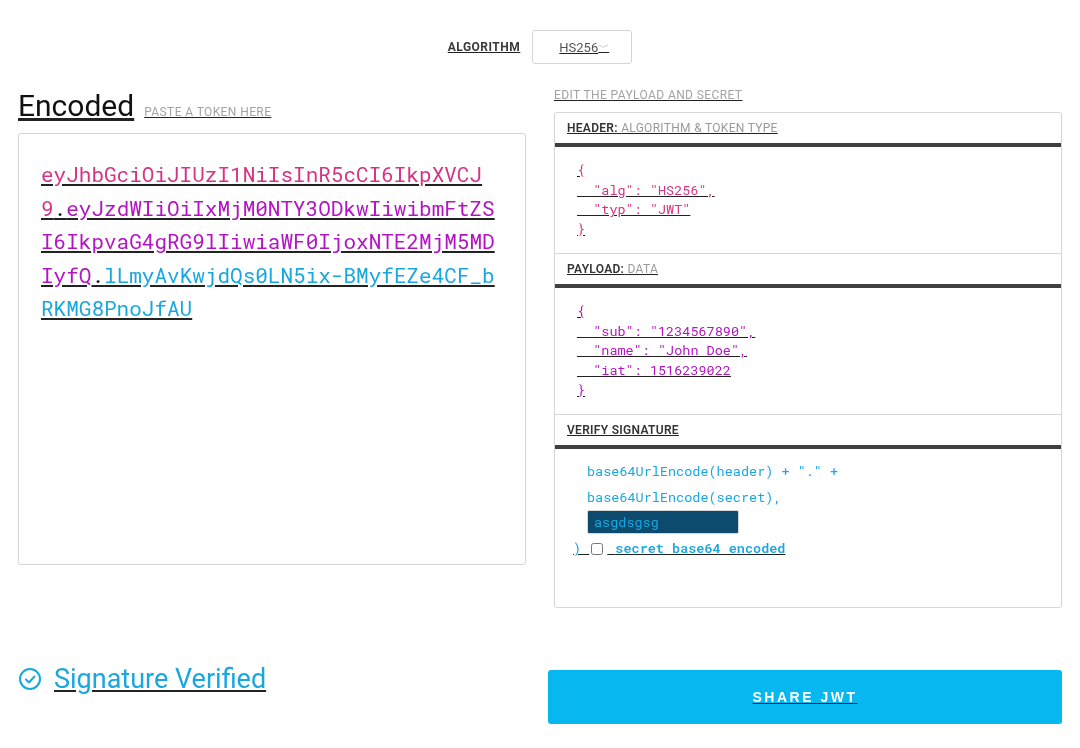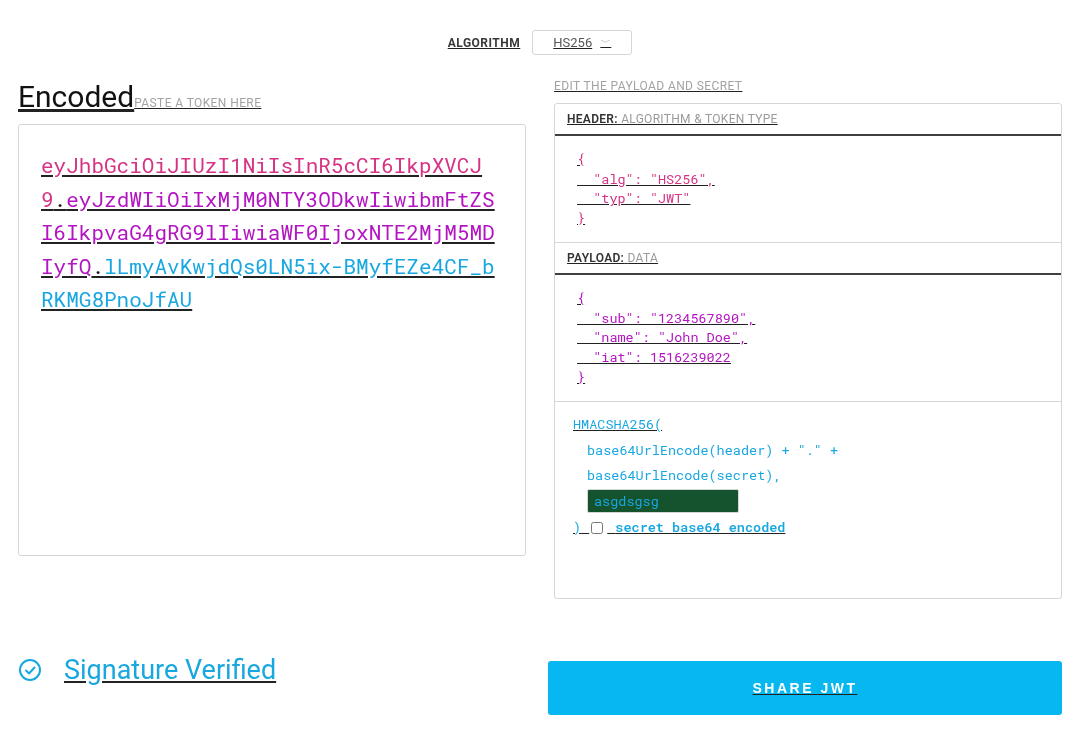--- a/index.html
+++ b/index.html
@@ -14,30 +14,30 @@
   .algo-row {
     display: flex; align-items: center; justify-content: center;
     gap: 12px;
     padding: 30px 0 24px;
   }
   .algo-label {
     font-size: 12px; font-weight: 700; letter-spacing: 0.5px; color: #3a3a3a;
   }
   .algo-select {
     display: flex; align-items: center; justify-content: space-between;
-    width: 100px; height: 25px;
+    width: 100px; height: 34px;
     border: 1px solid #d6d6d6; border-radius: 3px;
-    padding: 0 20px;
+    padding: 0 26px;
     font-size: 13px; color: #555; background: #fff;
   }
   .algo-select .chev { font-size: 11px; color: #b0b0b0; }
 
   .columns { display: flex; gap: 28px; }
   .col { flex: 1 1 0; min-width: 0; }
-  .section-heading { display: flex; align-items: baseline; padding-bottom: 10px;}
+  .section-heading { display: flex; align-items: baseline; gap: 10px; padding-bottom: 10px;}
   .section-heading .big { font-size: 30px; font-weight: 400; color: #111; }
   .section-heading .sub { font-size: 12px; letter-spacing: 0.4px; color: #a3a3a3; }
 
   .encoded-box {
     border: 1px solid #d6d6d6; border-radius: 3px;
     height: 432px;
     padding: 24px 22px;
     font-family: "Roboto Mono","SFMono-Regular",Consolas,"Liberation Mono",Menlo,monospace;
     font-size: 21px; line-height: 1.6;
     word-break: break-all;
@@ -49,21 +49,21 @@
   .tok-sig    { color: #19a7e0; }
 
   .decoded-stack {
     border: 1px solid #d6d6d6; border-radius: 3px;
     display: flex; flex-direction: column;
     height: 496px;
   }
   .box-title {
     padding: 8px 12px;
     font-size: 12px; letter-spacing: 0.3px;
-    border-bottom: 2px solid #404040;
+    border-bottom: 4px solid #404040;
     color: #333;
   }
   .box-title .strong { font-weight: 600; color: #333; }
   .box-title .dim { color: #9a9a9a; }
   .box-body {
     padding: 14px 22px;
     font-family: "Roboto Mono","SFMono-Regular",Consolas,"Liberation Mono",Menlo,monospace;
     font-size: 13.5px; line-height: 1.45;
     white-space: pre;
     border-bottom: 1px solid #d6d6d6;
@@ -77,32 +77,32 @@
     font-family: "Roboto Mono","SFMono-Regular",Consolas,"Liberation Mono",Menlo,monospace;
     font-size: 13.5px; line-height: 1.9; color: #19a7e0;
   }
   .sig-body .row { display: block; }
   .sig-body .indent { padding-left: 14px; display: inline-block;}
   .secret-input {
     font-family: inherit; font-size: 13.5px; color: #19a7e0;
     border: 1px solid #d6d6d6; border-radius: 2px;
     padding: 2px 6px; width: 152px; height: 24px;
     margin-left: 14px;
-    background:#14532d;
+    background:#0c4a6e;
   }
   .cb { vertical-align: middle; margin: 0 4px 0 2px; width:12px; height:12px;}
   .cb-label { font-weight: 600; color: #19a7e0; text-align: right; }
 
   .footer-row {
     display: flex; align-items: center; gap: 28px;
     margin-top: 26px;
   }
   .verify {
     flex: 1 1 0;
-    display: flex; align-items: center; gap: 22px;
+    display: flex; align-items: center; gap: 12px;
     color: #19a7e0; font-size: 27px; font-weight: 400;
   }
   .verify .icon { width: 24px; height: 24px; display:inline-flex; }
   .verify .icon svg { width:24px; height:24px; }
   .share-btn {
     flex: 1 1 0;
     background: #07b7ef; color: #fff;
     border: none; border-radius: 3px;
     height: 54px;
     font-size: 14px; font-weight: 600; letter-spacing: 2.5px;
@@ -149,22 +149,24 @@
         <div class="box-title">
           <span class="strong">PAYLOAD:</span>
           <span class="dim">DATA</span>
         </div>
         <div class="box-body plct">{
   "sub": "1234567890",
   "name": "John Doe",
   "iat": 1516239022
 }</div>
 
+        <div class="box-title">
+          <span class="strong">VERIFY SIGNATURE</span>
+        </div>
         <div class="sig-body">
-          <span class="row">HMACSHA256(</span>
           <span class="row"><span class="indent">base64UrlEncode(header) + "." +</span></span>
           <span class="row"><span class="indent">base64UrlEncode(secret),</span></span>
           <span class="row"><input class="secret-input" value="asgdsgsg" style=""></span>
           <span class="row">
             <span>)</span>
             <input type="checkbox" class="cb" style="">
             <span class="cb-label">secret base64 encoded</span>
           </span>
         </div>
       </div>

